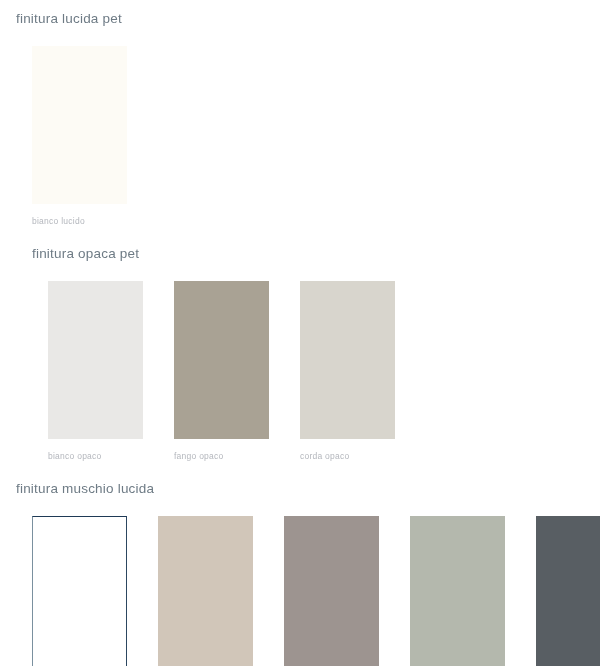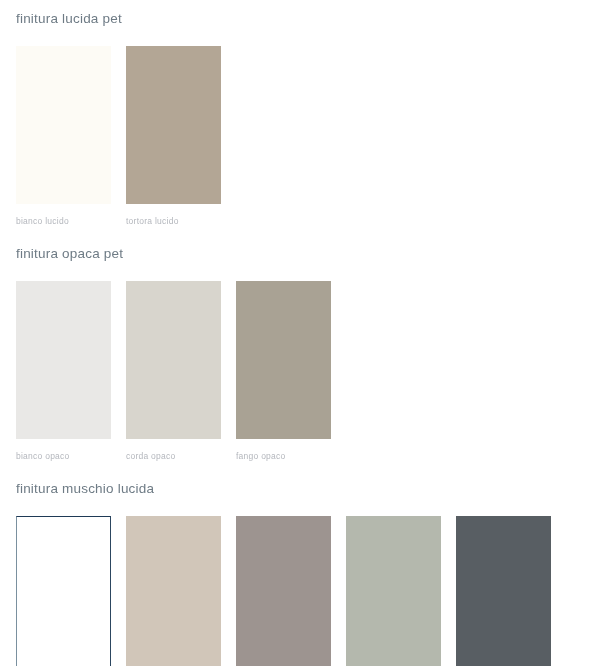--- a/index.html
+++ b/index.html
@@ -43,20 +43,21 @@
     display: flex;
     flex-direction: row;
     padding: 0 0 0 16px;
     gap: 0;
   }
 
   .swatch-cell {
     width: 110px;
     flex: 0 0 110px;
     box-sizing: border-box;
+    margin-left: 16px;
   }
 
   .swatch-chip {
     width: 95px;
     height: 158px;
     box-sizing: border-box;
     display: block;
   }
 
   .swatch-chip.bordered {
@@ -72,57 +73,53 @@
     letter-spacing: 0.25px;
     color: #b4b7bd;
     line-height: 1;
     white-space: nowrap;
     padding-top: 13px;
   }
 
   
   #section-0 { padding-top: 12px; }
   #section-0 .swatch-row { padding-top: 20px; }
-  #section-1 { padding-top: 22px; }
+  #section-1 { padding-top: 22px; padding-left: 16px; }
   #section-1 .swatch-row { padding-top: 20px; }
   #section-2 { padding-top: 22px; }
   #section-2 .swatch-row { padding-top: 20px; }
 </style>
 </head>
 <body>
 
 <div class="page">
   <div id="sections-root">
       <div class="section" id="section-0">
         <div class="section-heading">finitura lucida pet</div>
         <div class="swatch-row">
           <div class="swatch-cell">
             <div class="swatch-chip" style="background-color: rgb(253, 251, 245);"></div>
             <div class="swatch-label">bianco lucido</div>
           </div>
-          <div class="swatch-cell">
-            <div class="swatch-chip" style="background-color: rgb(179, 166, 149);"></div>
-            <div class="swatch-label">tortora lucido</div>
-          </div>
         </div>
       </div>
       <div class="section" id="section-1">
         <div class="section-heading">finitura opaca pet</div>
         <div class="swatch-row">
           <div class="swatch-cell">
             <div class="swatch-chip" style="background-color: rgb(233, 232, 230);"></div>
             <div class="swatch-label">bianco opaco</div>
           </div>
           <div class="swatch-cell">
+            <div class="swatch-chip" style="background-color: rgb(169, 162, 148);"></div>
+            <div class="swatch-label">fango opaco</div>
+          </div>
+          <div class="swatch-cell">
             <div class="swatch-chip" style="background-color: rgb(216, 213, 205);"></div>
             <div class="swatch-label">corda opaco</div>
-          </div>
-          <div class="swatch-cell">
-            <div class="swatch-chip" style="background-color: rgb(169, 162, 148);"></div>
-            <div class="swatch-label">fango opaco</div>
           </div>
         </div>
       </div>
       <div class="section" id="section-2">
         <div class="section-heading">finitura muschio lucida</div>
         <div class="swatch-row">
           <div class="swatch-cell">
             <div class="swatch-chip bordered" style="background-color: rgb(255, 255, 255);"></div>
           </div>
           <div class="swatch-cell">

